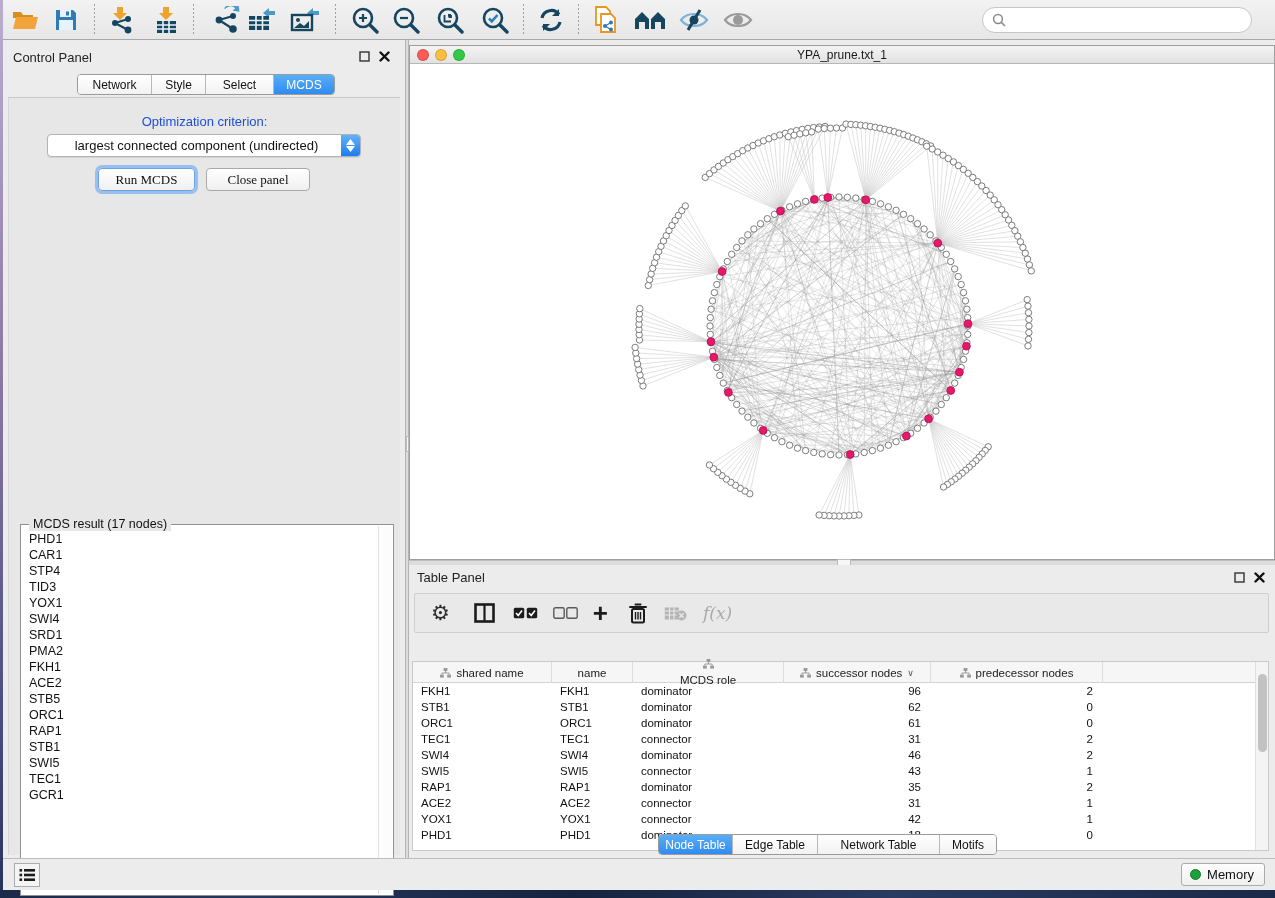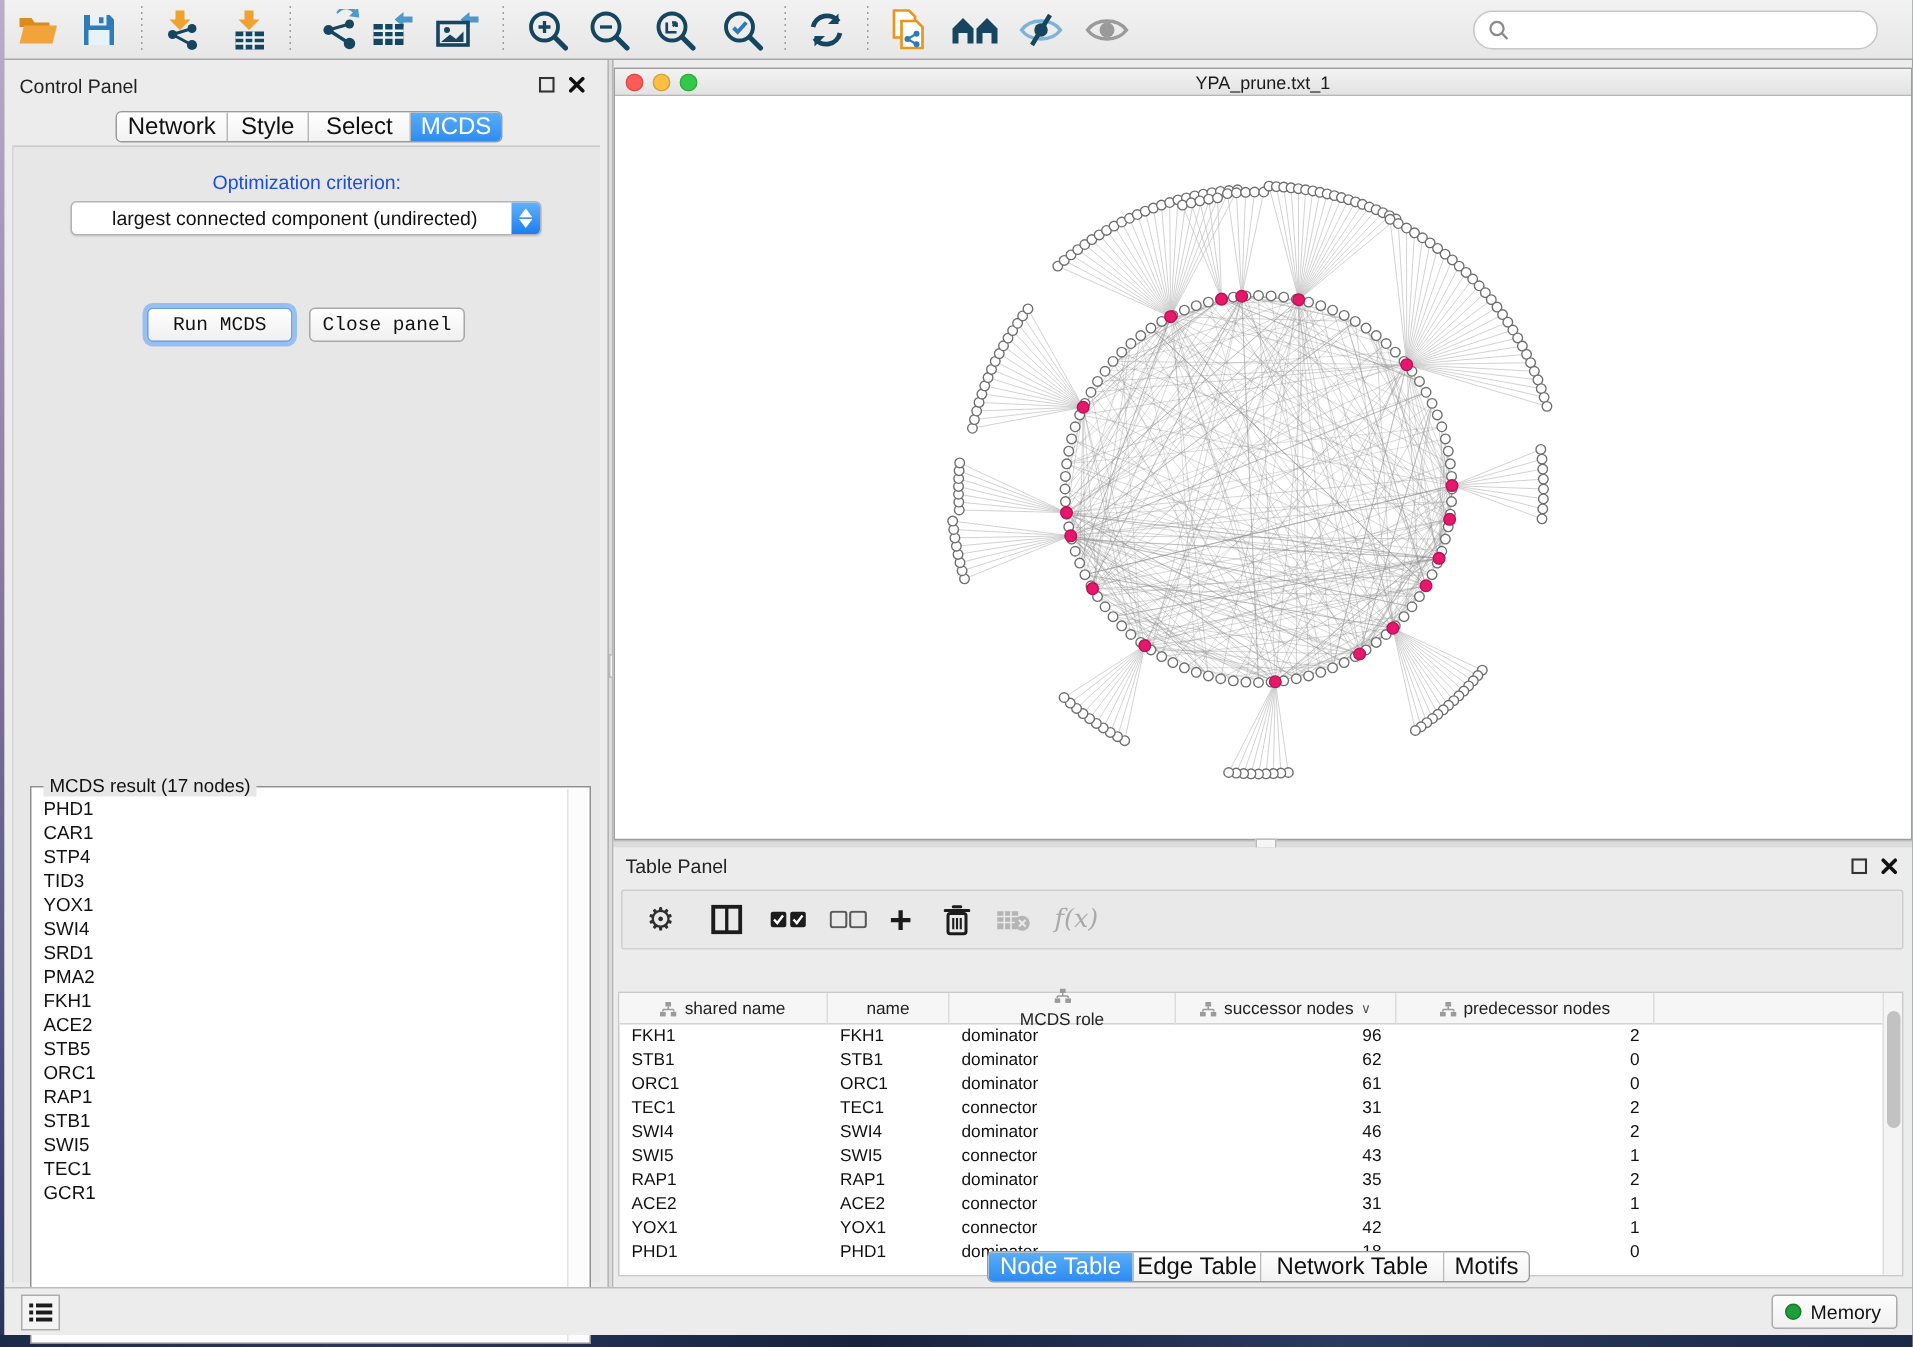--- a/index.html
+++ b/index.html
@@ -21,37 +21,37 @@
   .searchbox { position:absolute; left:979px; top:7px; width:270px; height:26px; background:#ffffff;
     border:1px solid #c6c6c6; border-radius:13px; display:flex; align-items:center; padding-left:9px; }
   .searchbox input { border:none; outline:none; flex:1; font-size:12px; background:transparent; margin-left:5px; font-family:inherit; }
 
   
   .control-panel { position:absolute; left:0; top:40px; width:402px; height:818px; background:#ececec; }
   .panel-title { position:absolute; left:10px; top:10px; font-size:13px; color:#222; }
   .win-mini { position:absolute; width:13px; height:13px; display:flex; align-items:center; justify-content:center; }
   .cp-tabs { position:absolute; left:74px; top:34px; height:21px; display:flex; border:1px solid #9b9b9b;
     border-radius:4px; overflow:hidden; background:#fff; }
-  .seg { font-size:16px; color:#111; display:flex; align-items:center; justify-content:center;
+  .seg { font-size:12px; color:#111; display:flex; align-items:center; justify-content:center;
     border-right:1px solid #b8b8b8; background:linear-gradient(#ffffff,#f2f2f2); cursor:default; }
   .seg:last-child { border-right:none; }
   .seg.active { background:linear-gradient(#5aaef8,#2e8bf0); color:#fff; }
   .cp-content { position:absolute; left:5px; top:57px; width:392px; height:758px;
     background:#e7e7e7; border-top:1px solid #c9c9c9; border-left:1px solid #d6d6d6; }
   .opt-label { position:absolute; left:0; top:16px; width:100%; text-align:center; font-size:13px; color:#1d4ed8; }
   .mac-select { position:absolute; left:38px; top:36px; width:314px; height:23px; background:#fff;
     border:1px solid #b3b3b3; border-radius:4px; display:flex; align-items:center;
     box-shadow:0 1px 1px rgba(0,0,0,.08); }
   .mac-select .val { flex:1; text-align:center; font-size:13px; color:#111; padding-left:4px; }
   .mac-select .stepper { width:19px; height:21px; border-radius:0 3px 3px 0;
     background:linear-gradient(#62b1f9,#1d7df0); display:flex; flex-direction:column;
     align-items:center; justify-content:center; gap:1px; }
   .mac-btn { position:absolute; height:23px; background:linear-gradient(#ffffff,#f0f0f0);
     border:1px solid #a9a9a9; border-radius:4px; font-size:13px; color:#111;
-    display:flex; align-items:center; justify-content:center; font-family:Liberation Mono, monospace;margin-top:37px; }
+    display:flex; align-items:center; justify-content:center; font-family:Liberation Serif, serif; }
   .mac-btn.focus { box-shadow:0 0 0 3px rgba(100,165,250,.6); border-color:#6ba3e0; }
   .mcds-box { position:absolute; left:11px; top:426px; width:374px; height:372px;
     border:1px solid #919191; background:#fff; }
   .mcds-legend { position:absolute; left:8px; top:-8px; background:#e7e7e7; padding:0 4px; font-size:12.5px; color:#111; }
   .mcds-list { position:absolute; left:1px; top:6px; width:356px; bottom:1px; overflow:hidden; }
   .mcds-item { font-size:12.5px; color:#111; line-height:16px; padding-left:7px; }
   .mcds-scroll { position:absolute; right:1px; top:1px; width:14px; bottom:1px; background:#fcfcfc; border-left:1px solid #e2e2e2; }
 
   
   .v-divider { position:absolute; left:402px; top:40px; width:4px; height:818px; background:#dcdcdc;
@@ -1280,21 +1280,21 @@
             <div class="dt-cell" style="width: 147px; text-align: right; padding-right: 10px;">18</div>
             <div class="dt-cell" style="width: 172px; text-align: right; padding-right: 10px;">0</div>
           </div>
         </div>
       <div class="dt-scroll">
         <div class="dt-thumb"></div>
       </div>
     </div>
 
     <div class="tp-tabs" id="tp-tabs">
-        <div class="seg active" style="width: 97px;">Node Table</div>
+        <div class="seg active" style="width: 74px;">Node Table</div>
         <div class="seg" style="width: 85px;">Edge Table</div>
         <div class="seg" style="width: 122px;">Network Table</div>
         <div class="seg" style="width: 56px;">Motifs</div>
       </div>
   </div>
 
   <div class="status-bar">
     <div class="list-btn">
       <svg width="16" height="14" viewBox="0 0 16 14">
         <rect x="0.5" y="1" width="2.6" height="2.6" fill="#1c1c1c"></rect>

